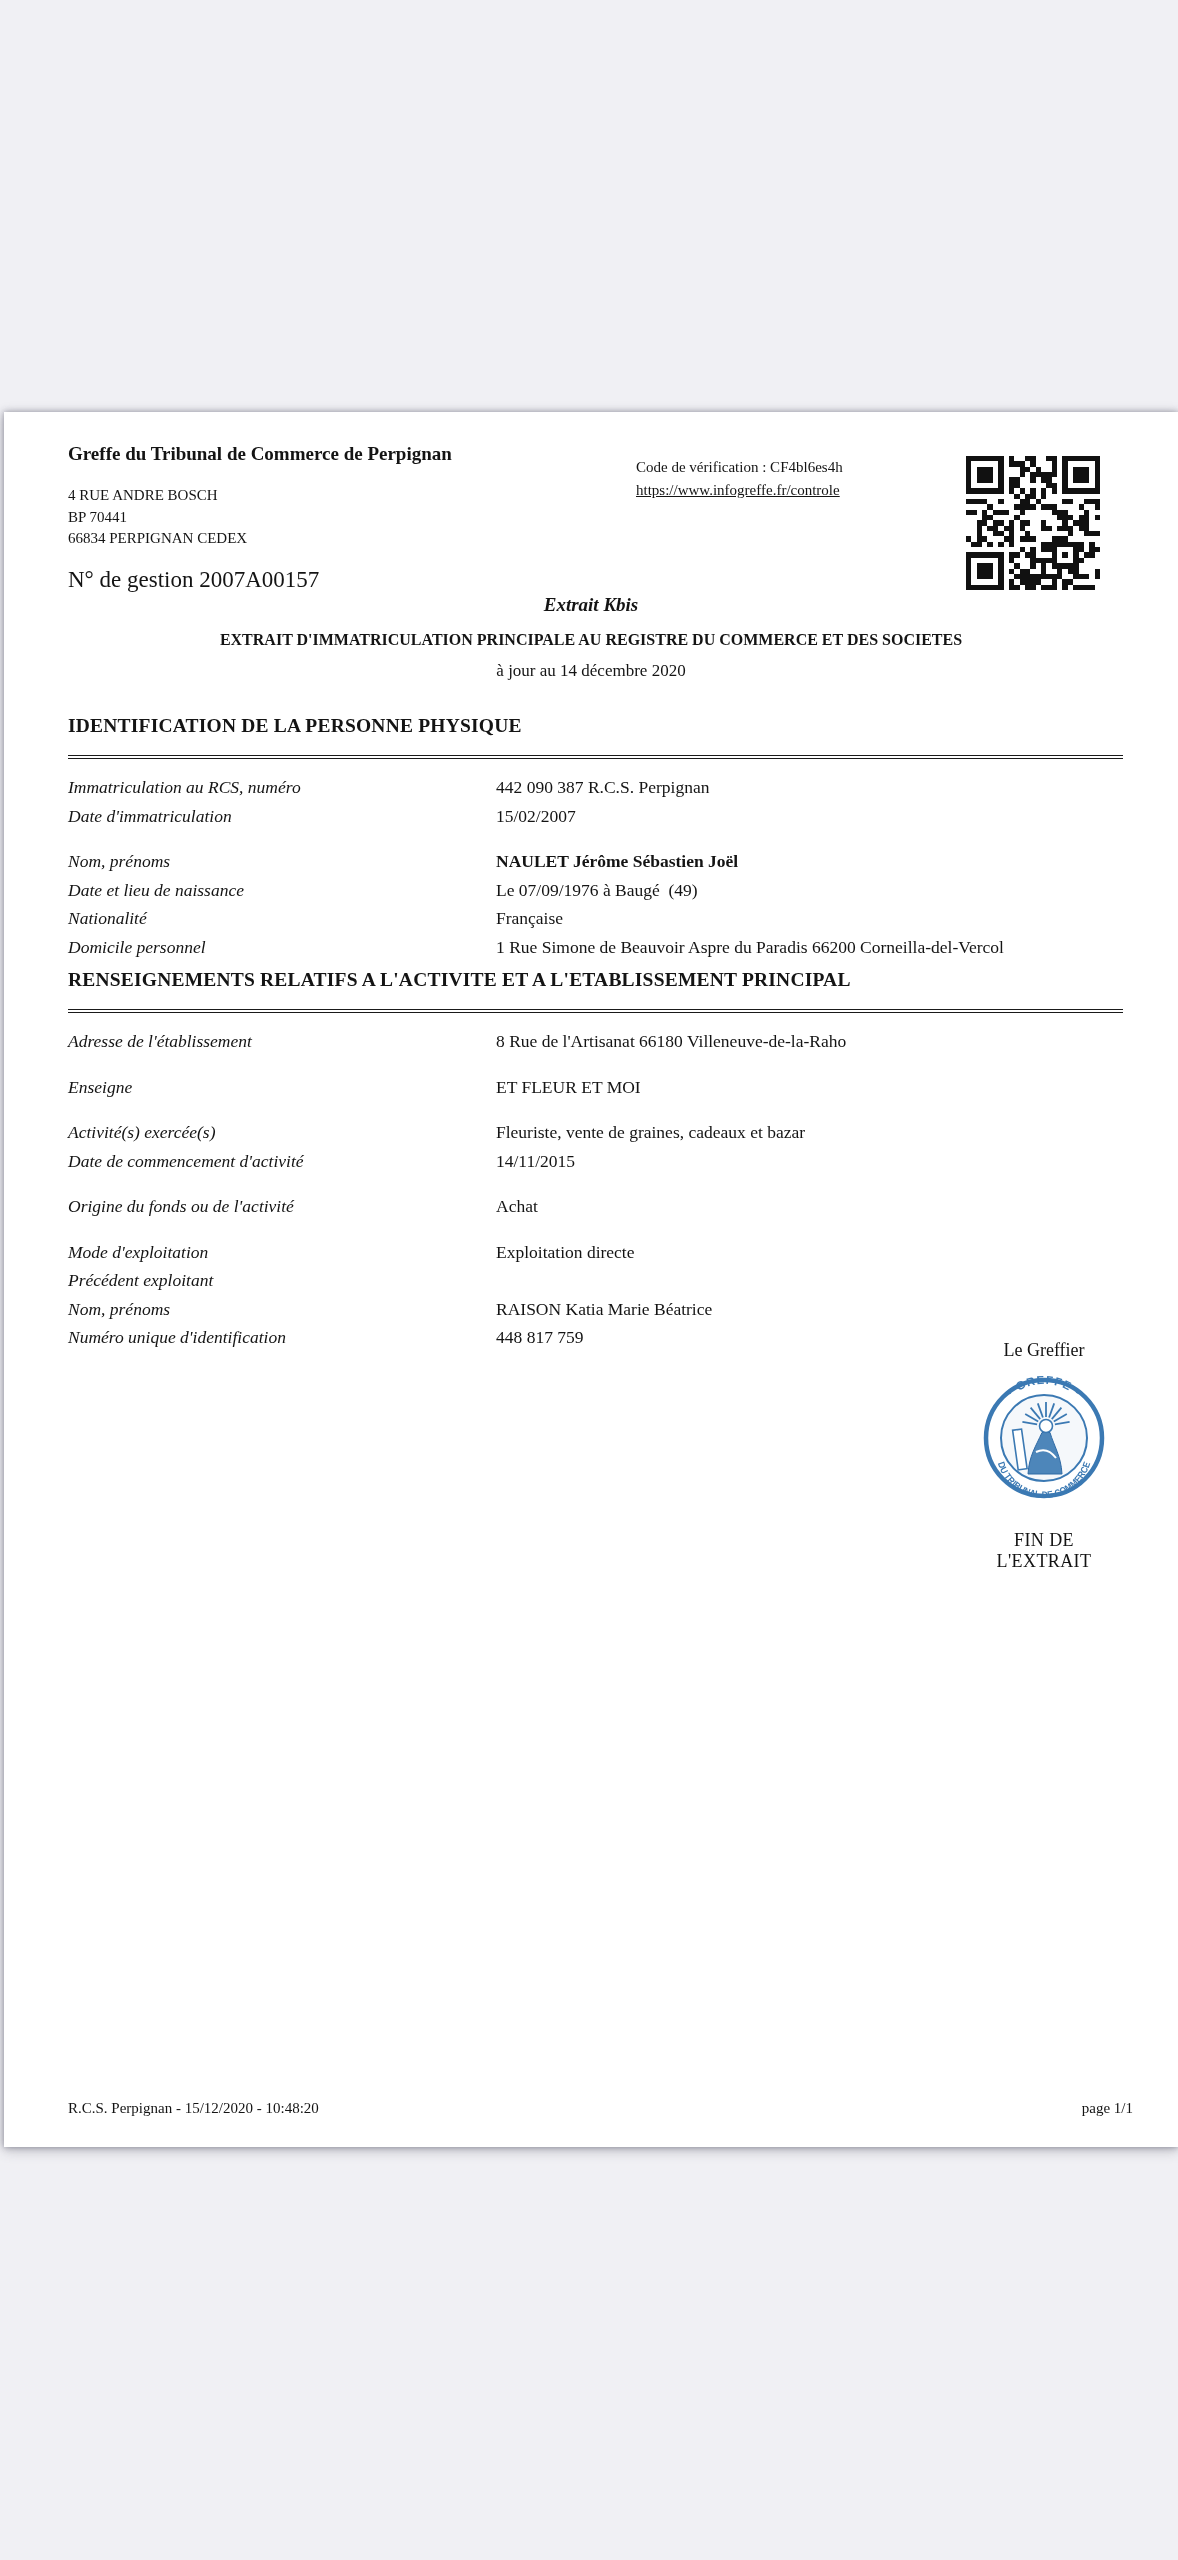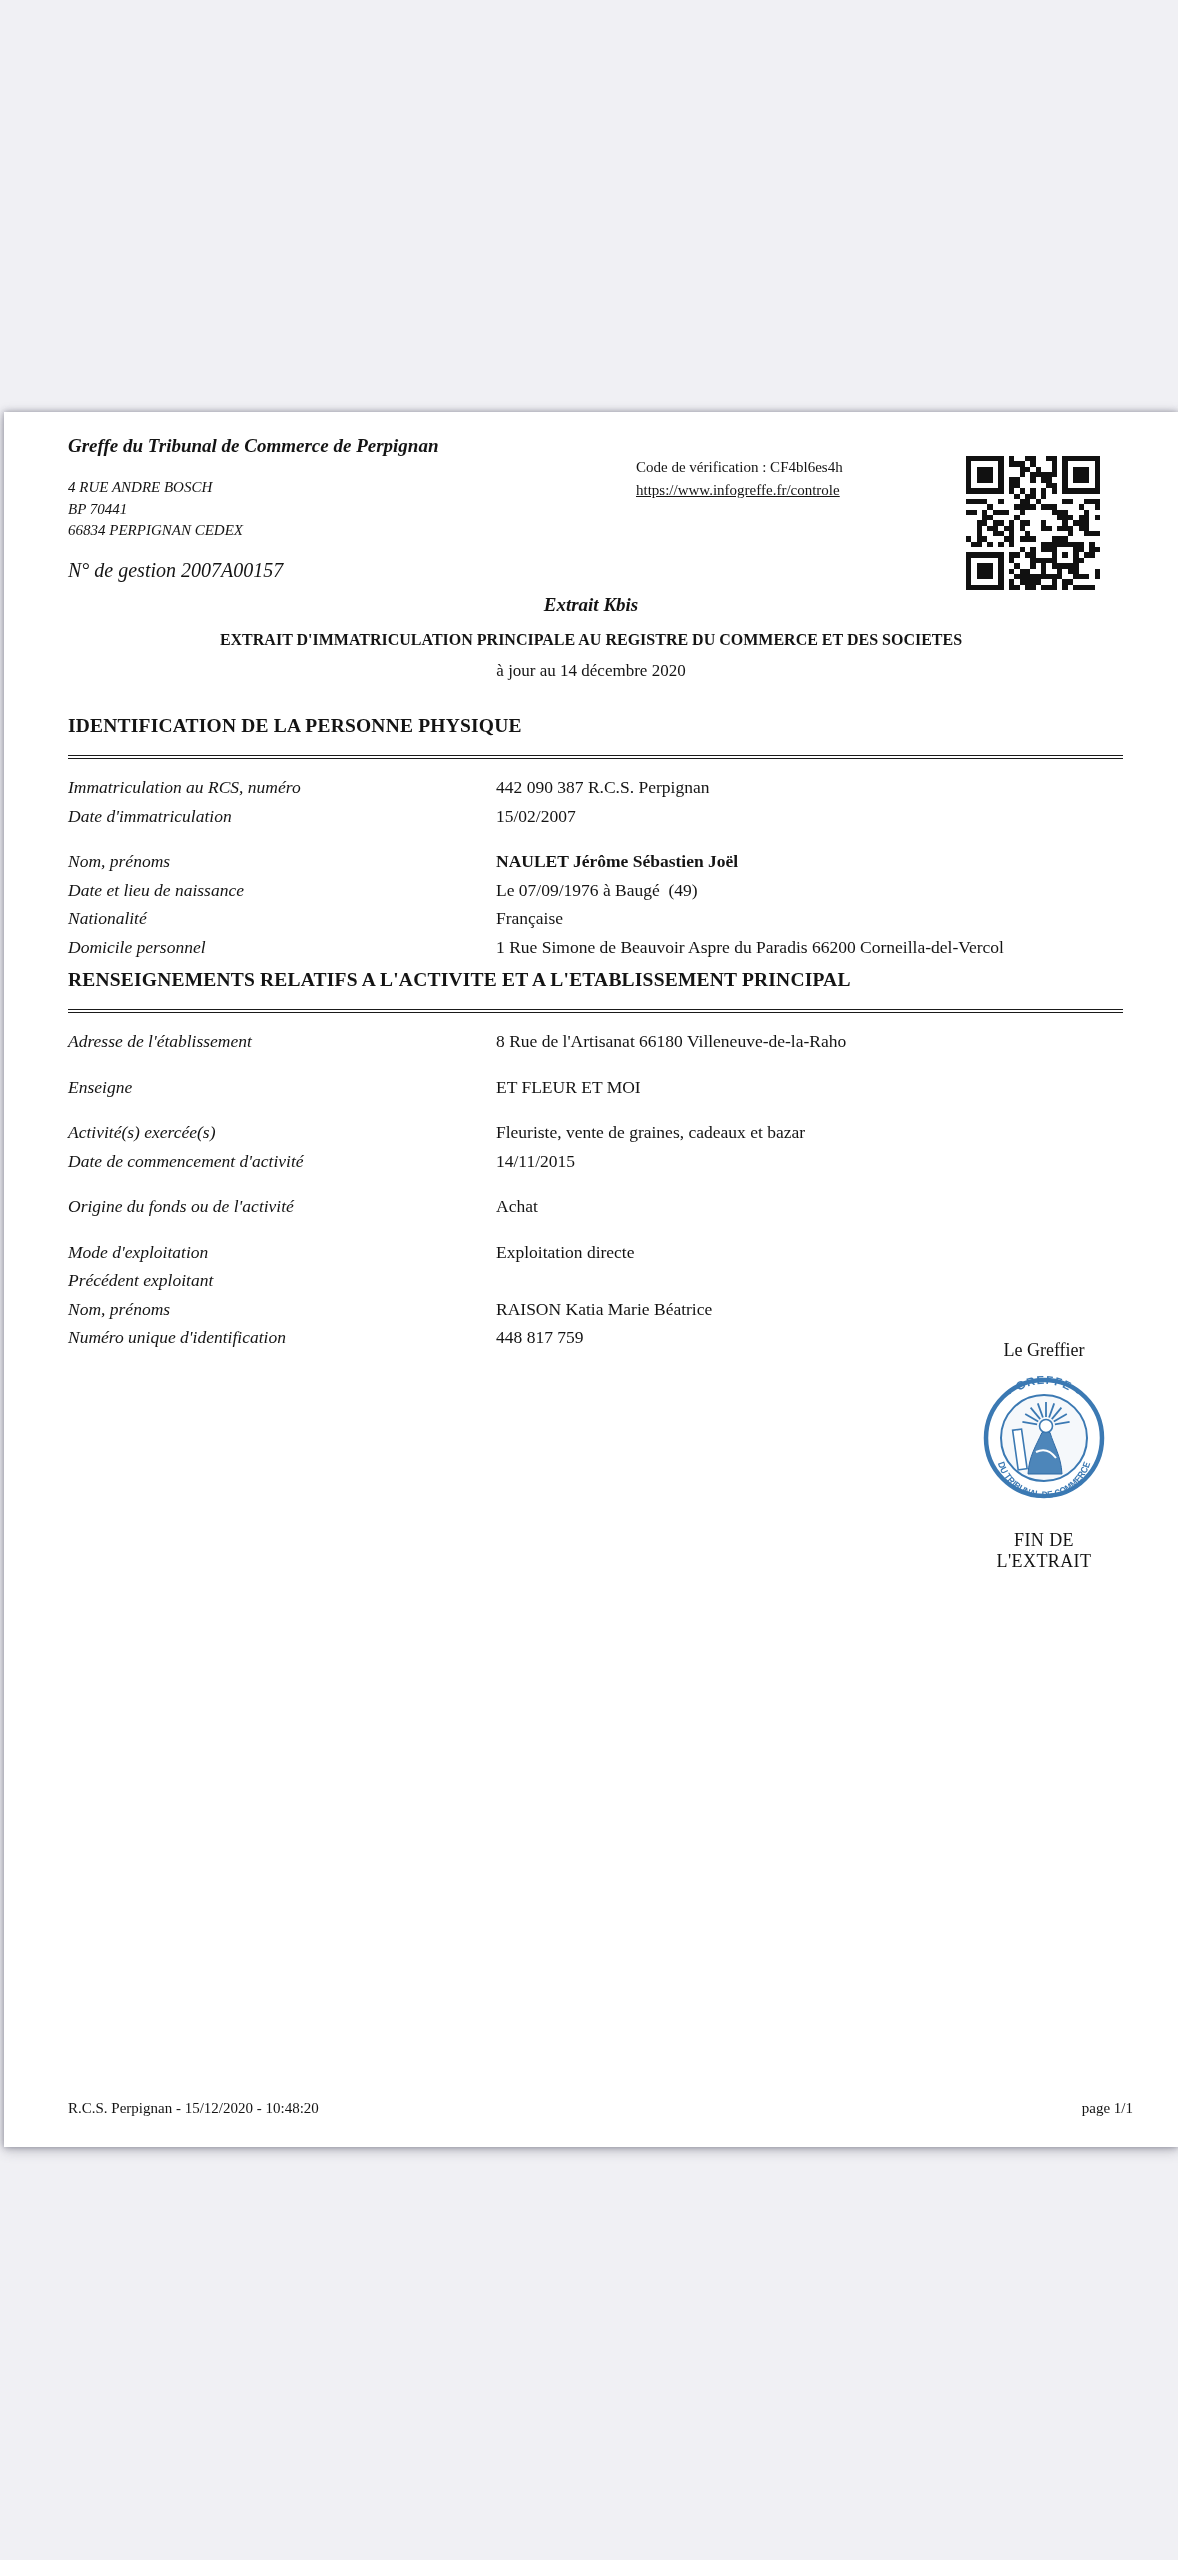--- a/index.html
+++ b/index.html
@@ -8,25 +8,25 @@
     background:#f0f0f4;
     font-family:"Liberation Serif","DejaVu Serif",serif;
     color:#141414;
   }
   .page{
     position:absolute;left:4px;top:412px;width:1174px;height:1735px;
     background:#ffffff;
     box-shadow:0 0 6px rgba(60,60,80,.45),0 3px 12px rgba(60,60,80,.30);
   }
   
-  .issuer{position:absolute;left:64px;top:22px;font-style:italic;}
+  .issuer{position:absolute;left:64px;top:30px;}
   .issuer-name{font-size:19px;font-weight:bold;line-height:23px;}
   .issuer-addr{font-size:15px;line-height:21.5px;}
   .issuer-addr.first{margin-top:20px;}
-  .gestion{font-size:20px;margin-top:17px;}
+  .gestion{font-size:23px;margin-top:17px;}
   .verification{position:absolute;left:632px;top:44px;font-size:15px;line-height:23px;}
   .verification a{color:#141414;text-decoration:underline;cursor:pointer;}
   .qr{position:absolute;left:962px;top:44px;width:134px;height:134px;}
   .qr svg{width:134px;height:134px;display:block;}
   
   .doc-type{position:absolute;top:182px;left:0;right:0;text-align:center;
     font-size:19px;font-weight:bold;font-style:italic;}
   .main-title{position:absolute;top:219px;left:0;right:0;text-align:center;
     font-size:16px;font-weight:bold;}
   .subtitle{position:absolute;top:249px;left:0;right:0;text-align:center;font-size:17px;}

